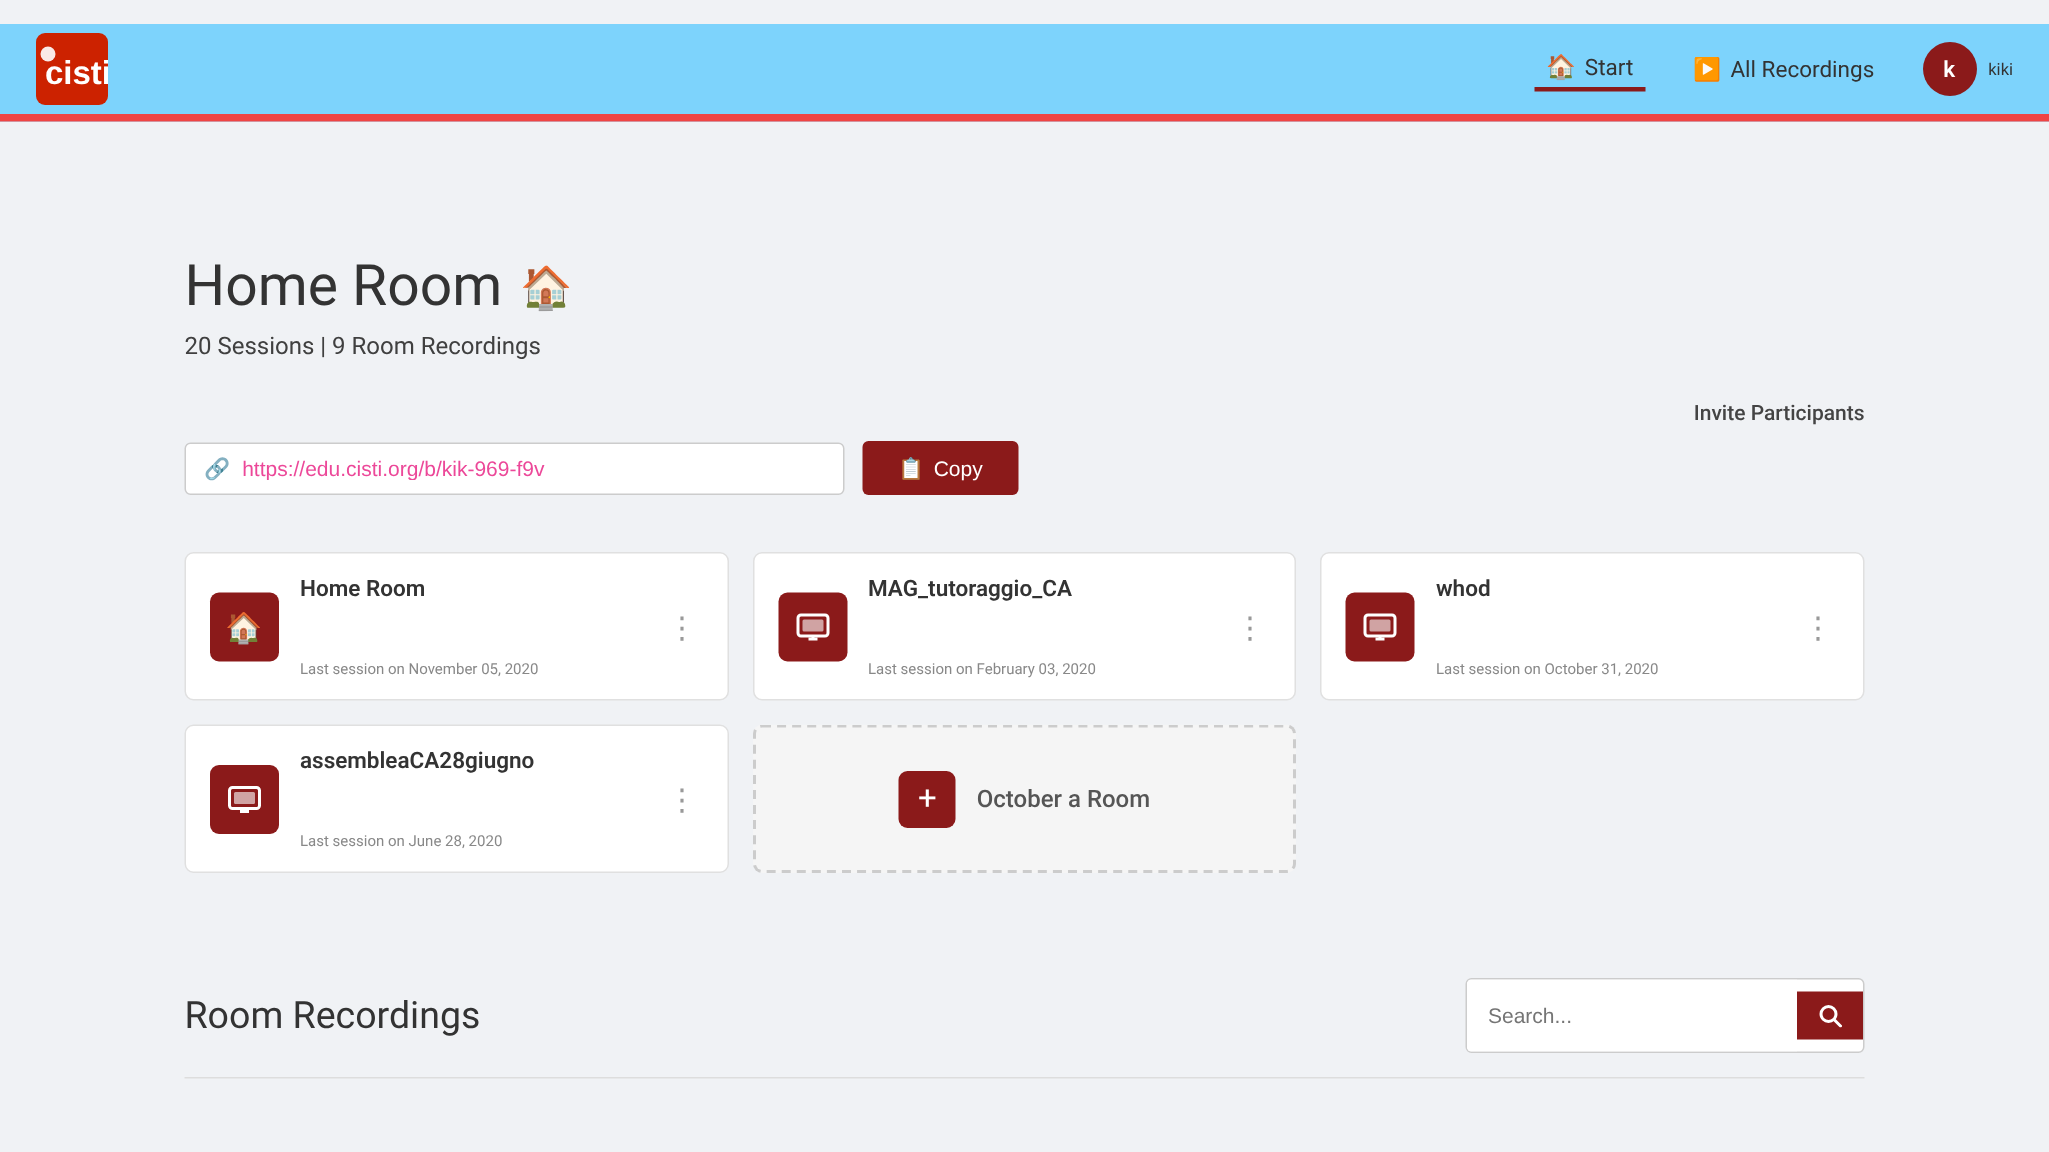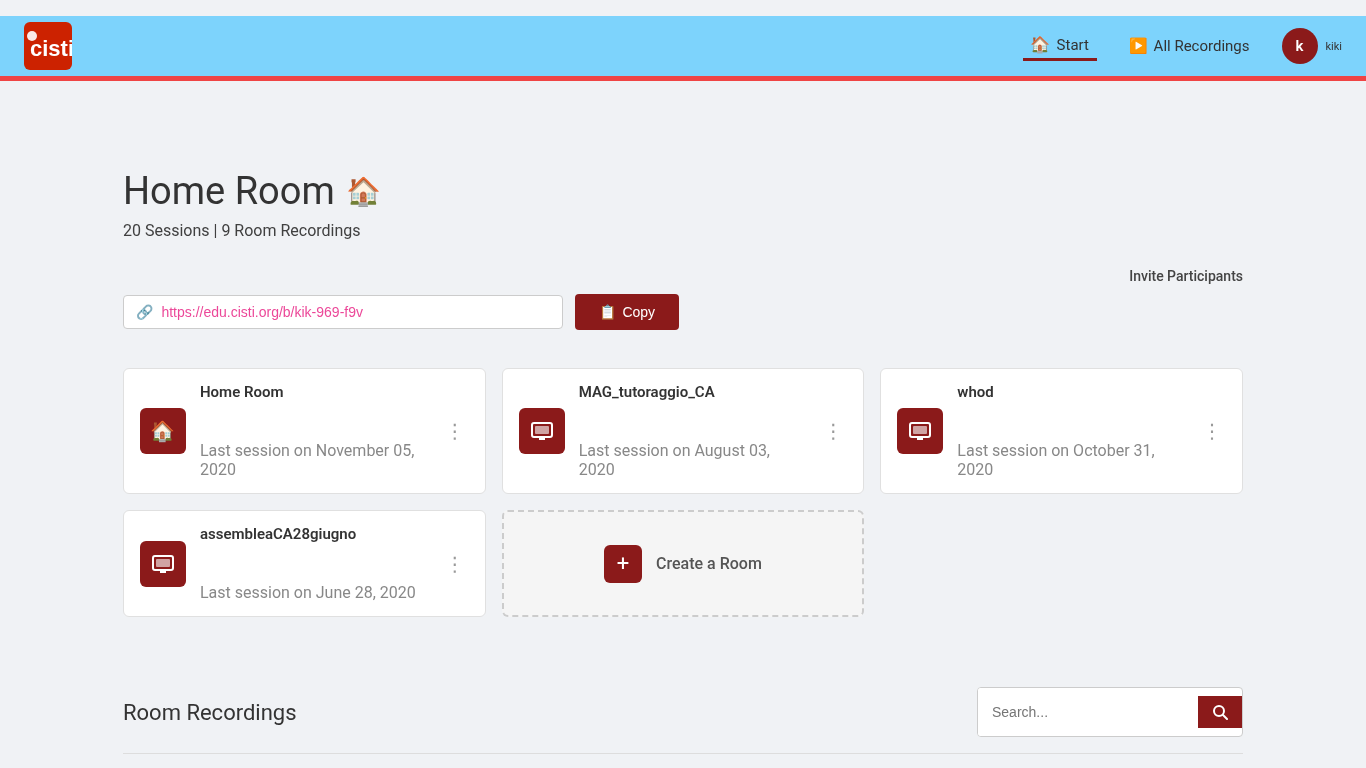--- a/index.html
+++ b/index.html
@@ -181,21 +181,21 @@
       flex-shrink: 0;
     }
     .room-info { flex: 1; }
     .room-name {
       font-size: 15px;
       font-weight: 600;
       color: #333;
       margin-bottom: 2px;
     }
     .room-date {
-      font-size: 16px;
+      font-size: 10px;
       color: #888;
       margin-top: 40px;
     }
     .room-more {
       color: #999;
       font-size: 20px;
       cursor: pointer;
       padding: 4px;
     }
     .create-room-card {
@@ -234,21 +234,21 @@
       margin: 0 auto;
       padding: 30px 80px 40px;
     }
     .recordings-header {
       display: flex;
       align-items: center;
       justify-content: space-between;
       margin-bottom: 16px;
     }
     .recordings-title {
-      font-size: 22px;
+      font-size: 25px;
       font-weight: 400;
       color: #333;
     }
     .search-wrap {
       display: flex;
       align-items: center;
       border: 1px solid #ccc;
       border-radius: 4px;
       overflow: hidden;
       background: #fff;
@@ -344,21 +344,21 @@
       <div class="room-icon-wrap">
         <svg width="24" height="24" viewBox="0 0 24 24" fill="none" xmlns="http://www.w3.org/2000/svg">
           <rect x="2" y="4" width="20" height="14" rx="2" stroke="white" stroke-width="2" fill="none"></rect>
           <line x1="9" y1="20" x2="15" y2="20" stroke="white" stroke-width="2"></line>
           <line x1="12" y1="18" x2="12" y2="20" stroke="white" stroke-width="2"></line>
           <rect x="5" y="7" width="14" height="8" rx="1" fill="white" opacity="0.6"></rect>
         </svg>
       </div>
       <div class="room-info">
         <div class="room-name">MAG_tutoraggio_CA</div>
-        <div class="room-date">Last session on August 03, 2020</div>
+        <div class="room-date">Last session on February 03, 2020</div>
       </div>
       <span class="room-more">⋮</span>
     </div>
 
     <div class="room-card">
       <div class="room-icon-wrap">
         <svg width="24" height="24" viewBox="0 0 24 24" fill="none" xmlns="http://www.w3.org/2000/svg">
           <rect x="2" y="4" width="20" height="14" rx="2" stroke="white" stroke-width="2" fill="none"></rect>
           <line x1="9" y1="20" x2="15" y2="20" stroke="white" stroke-width="2"></line>
           <line x1="12" y1="18" x2="12" y2="20" stroke="white" stroke-width="2"></line>
@@ -383,21 +383,21 @@
       </div>
       <div class="room-info">
         <div class="room-name">assembleaCA28giugno</div>
         <div class="room-date">Last session on June 28, 2020</div>
       </div>
       <span class="room-more">⋮</span>
     </div>
 
     <div class="create-room-card">
       <div class="plus-btn">+</div>
-      <span class="create-room-label">Create a Room</span>
+      <span class="create-room-label">October a Room</span>
     </div>
 
   </div>
 </div>
 
 <div class="recordings-section">
   <div class="recordings-header">
     <h2 class="recordings-title">Room Recordings</h2>
     <div class="search-wrap">
       <input class="search-input" type="text" placeholder="Search..." style="">

